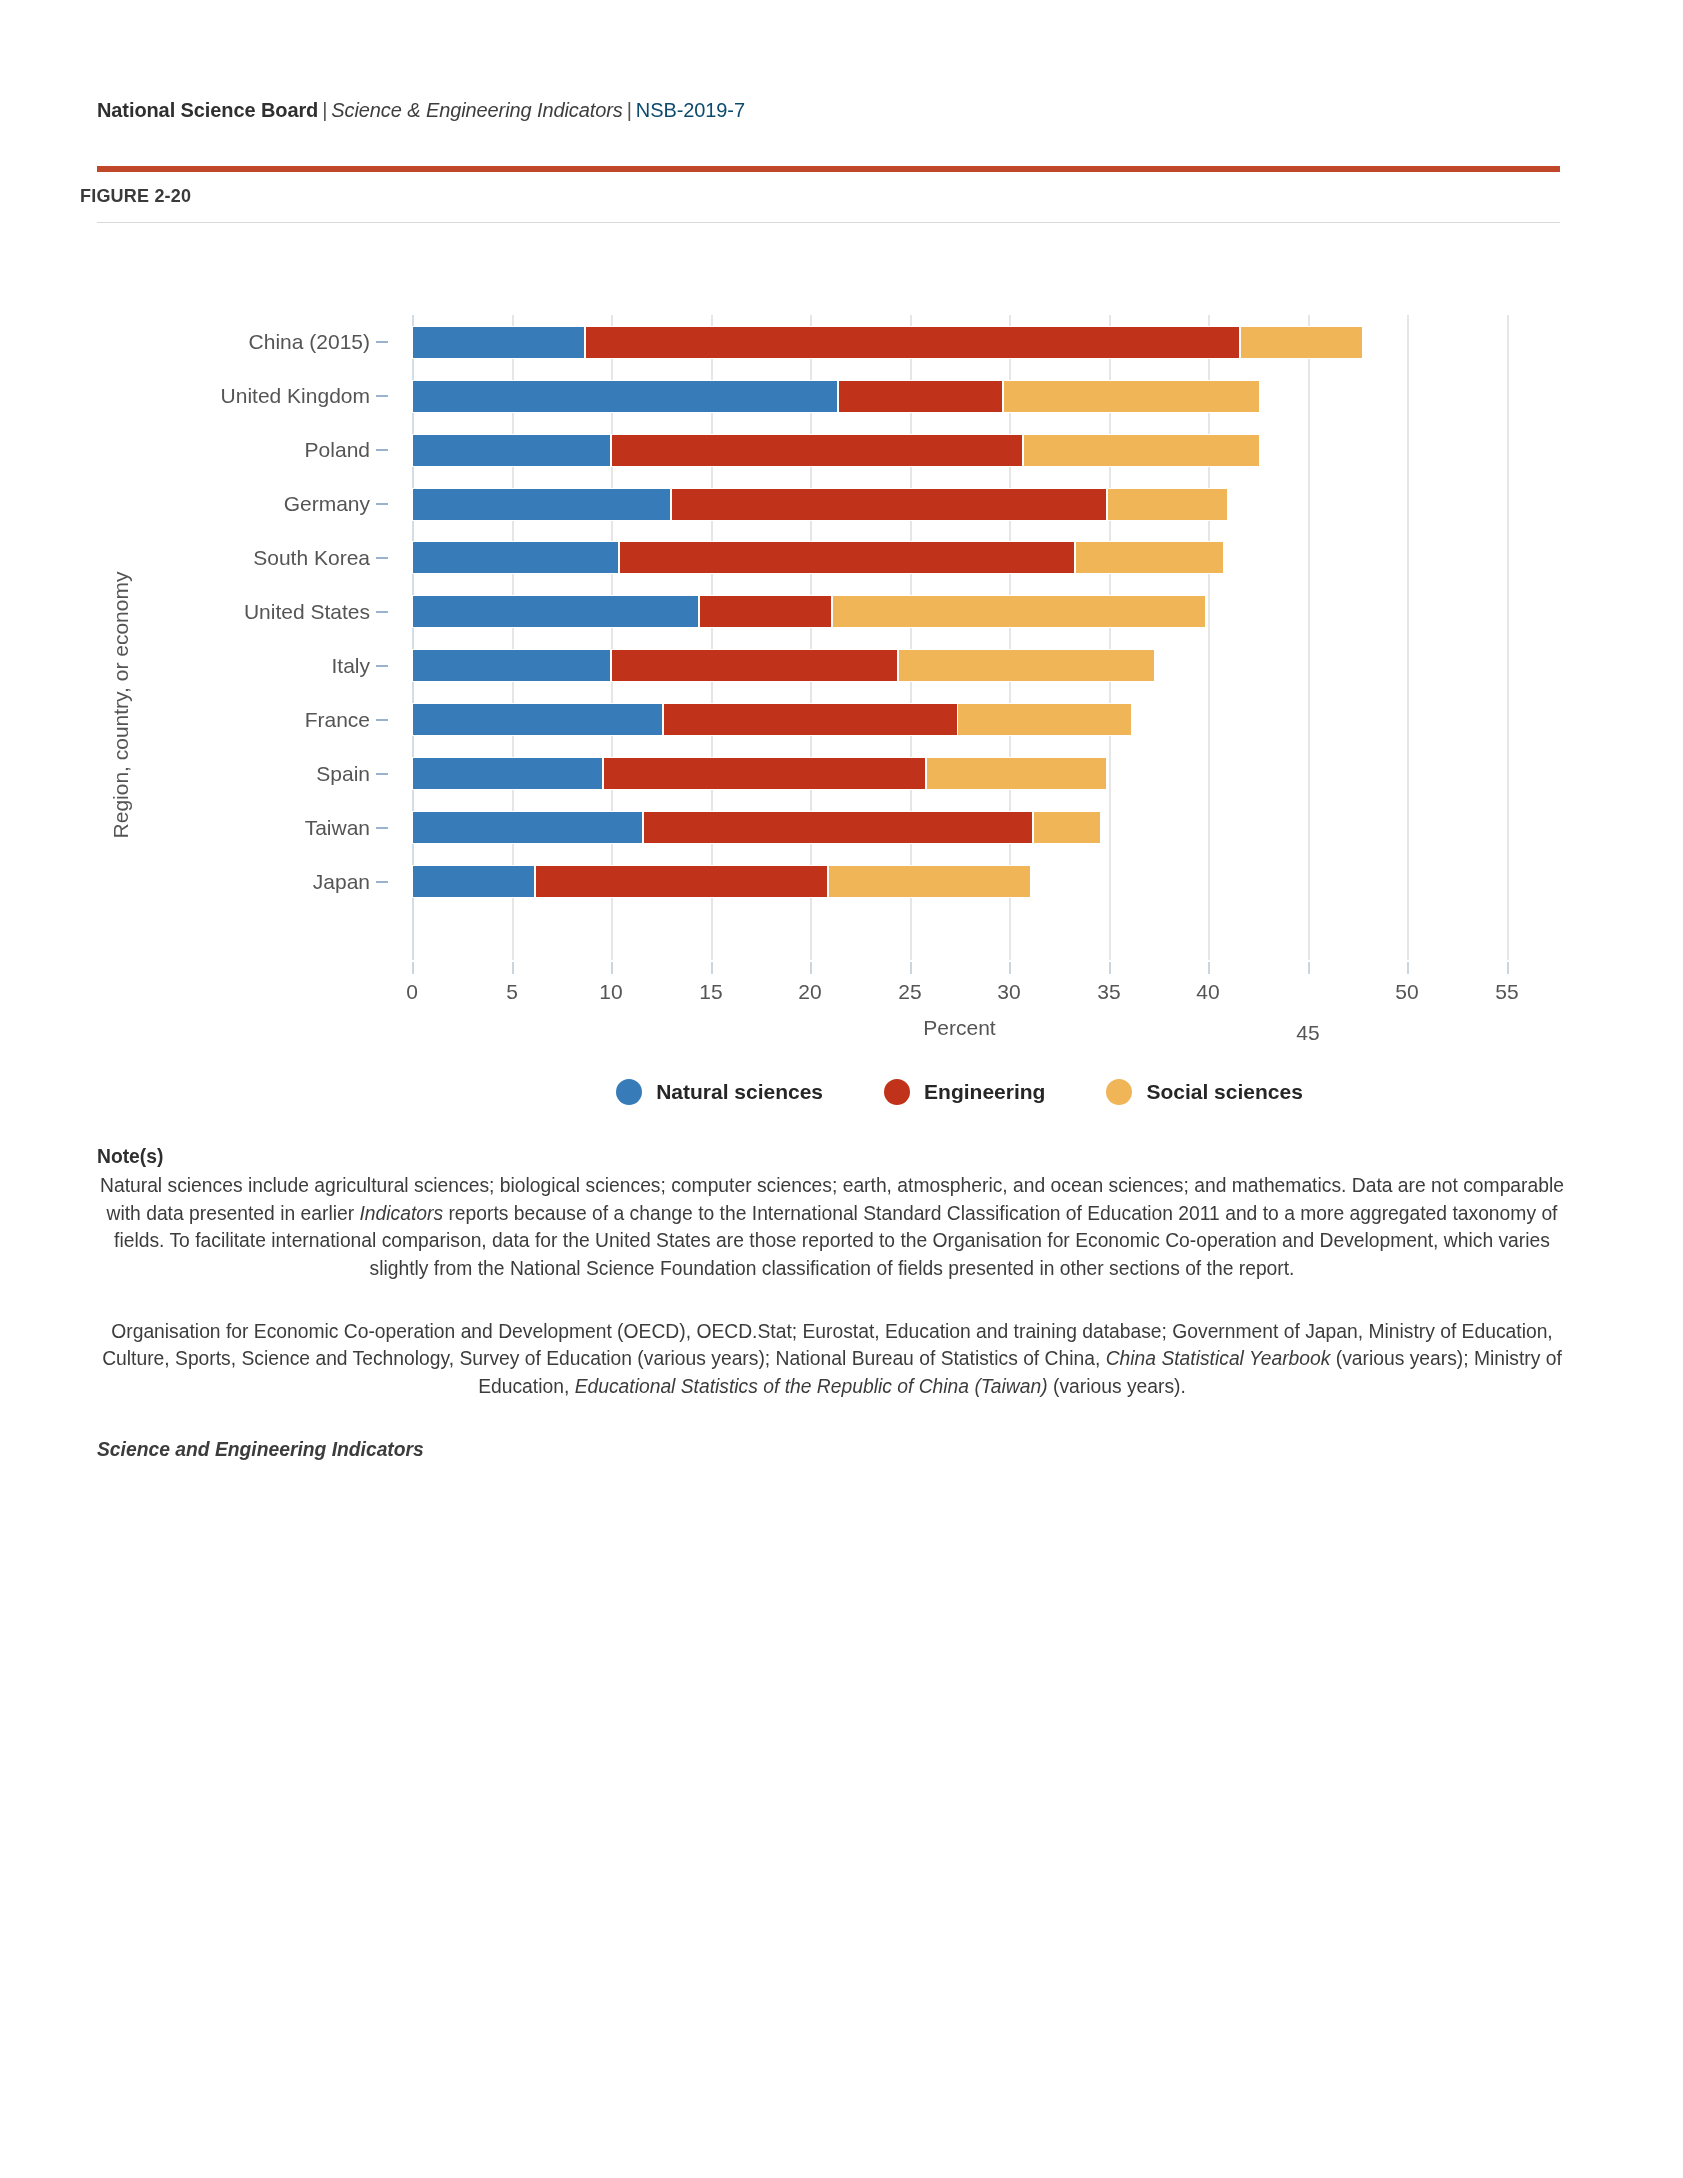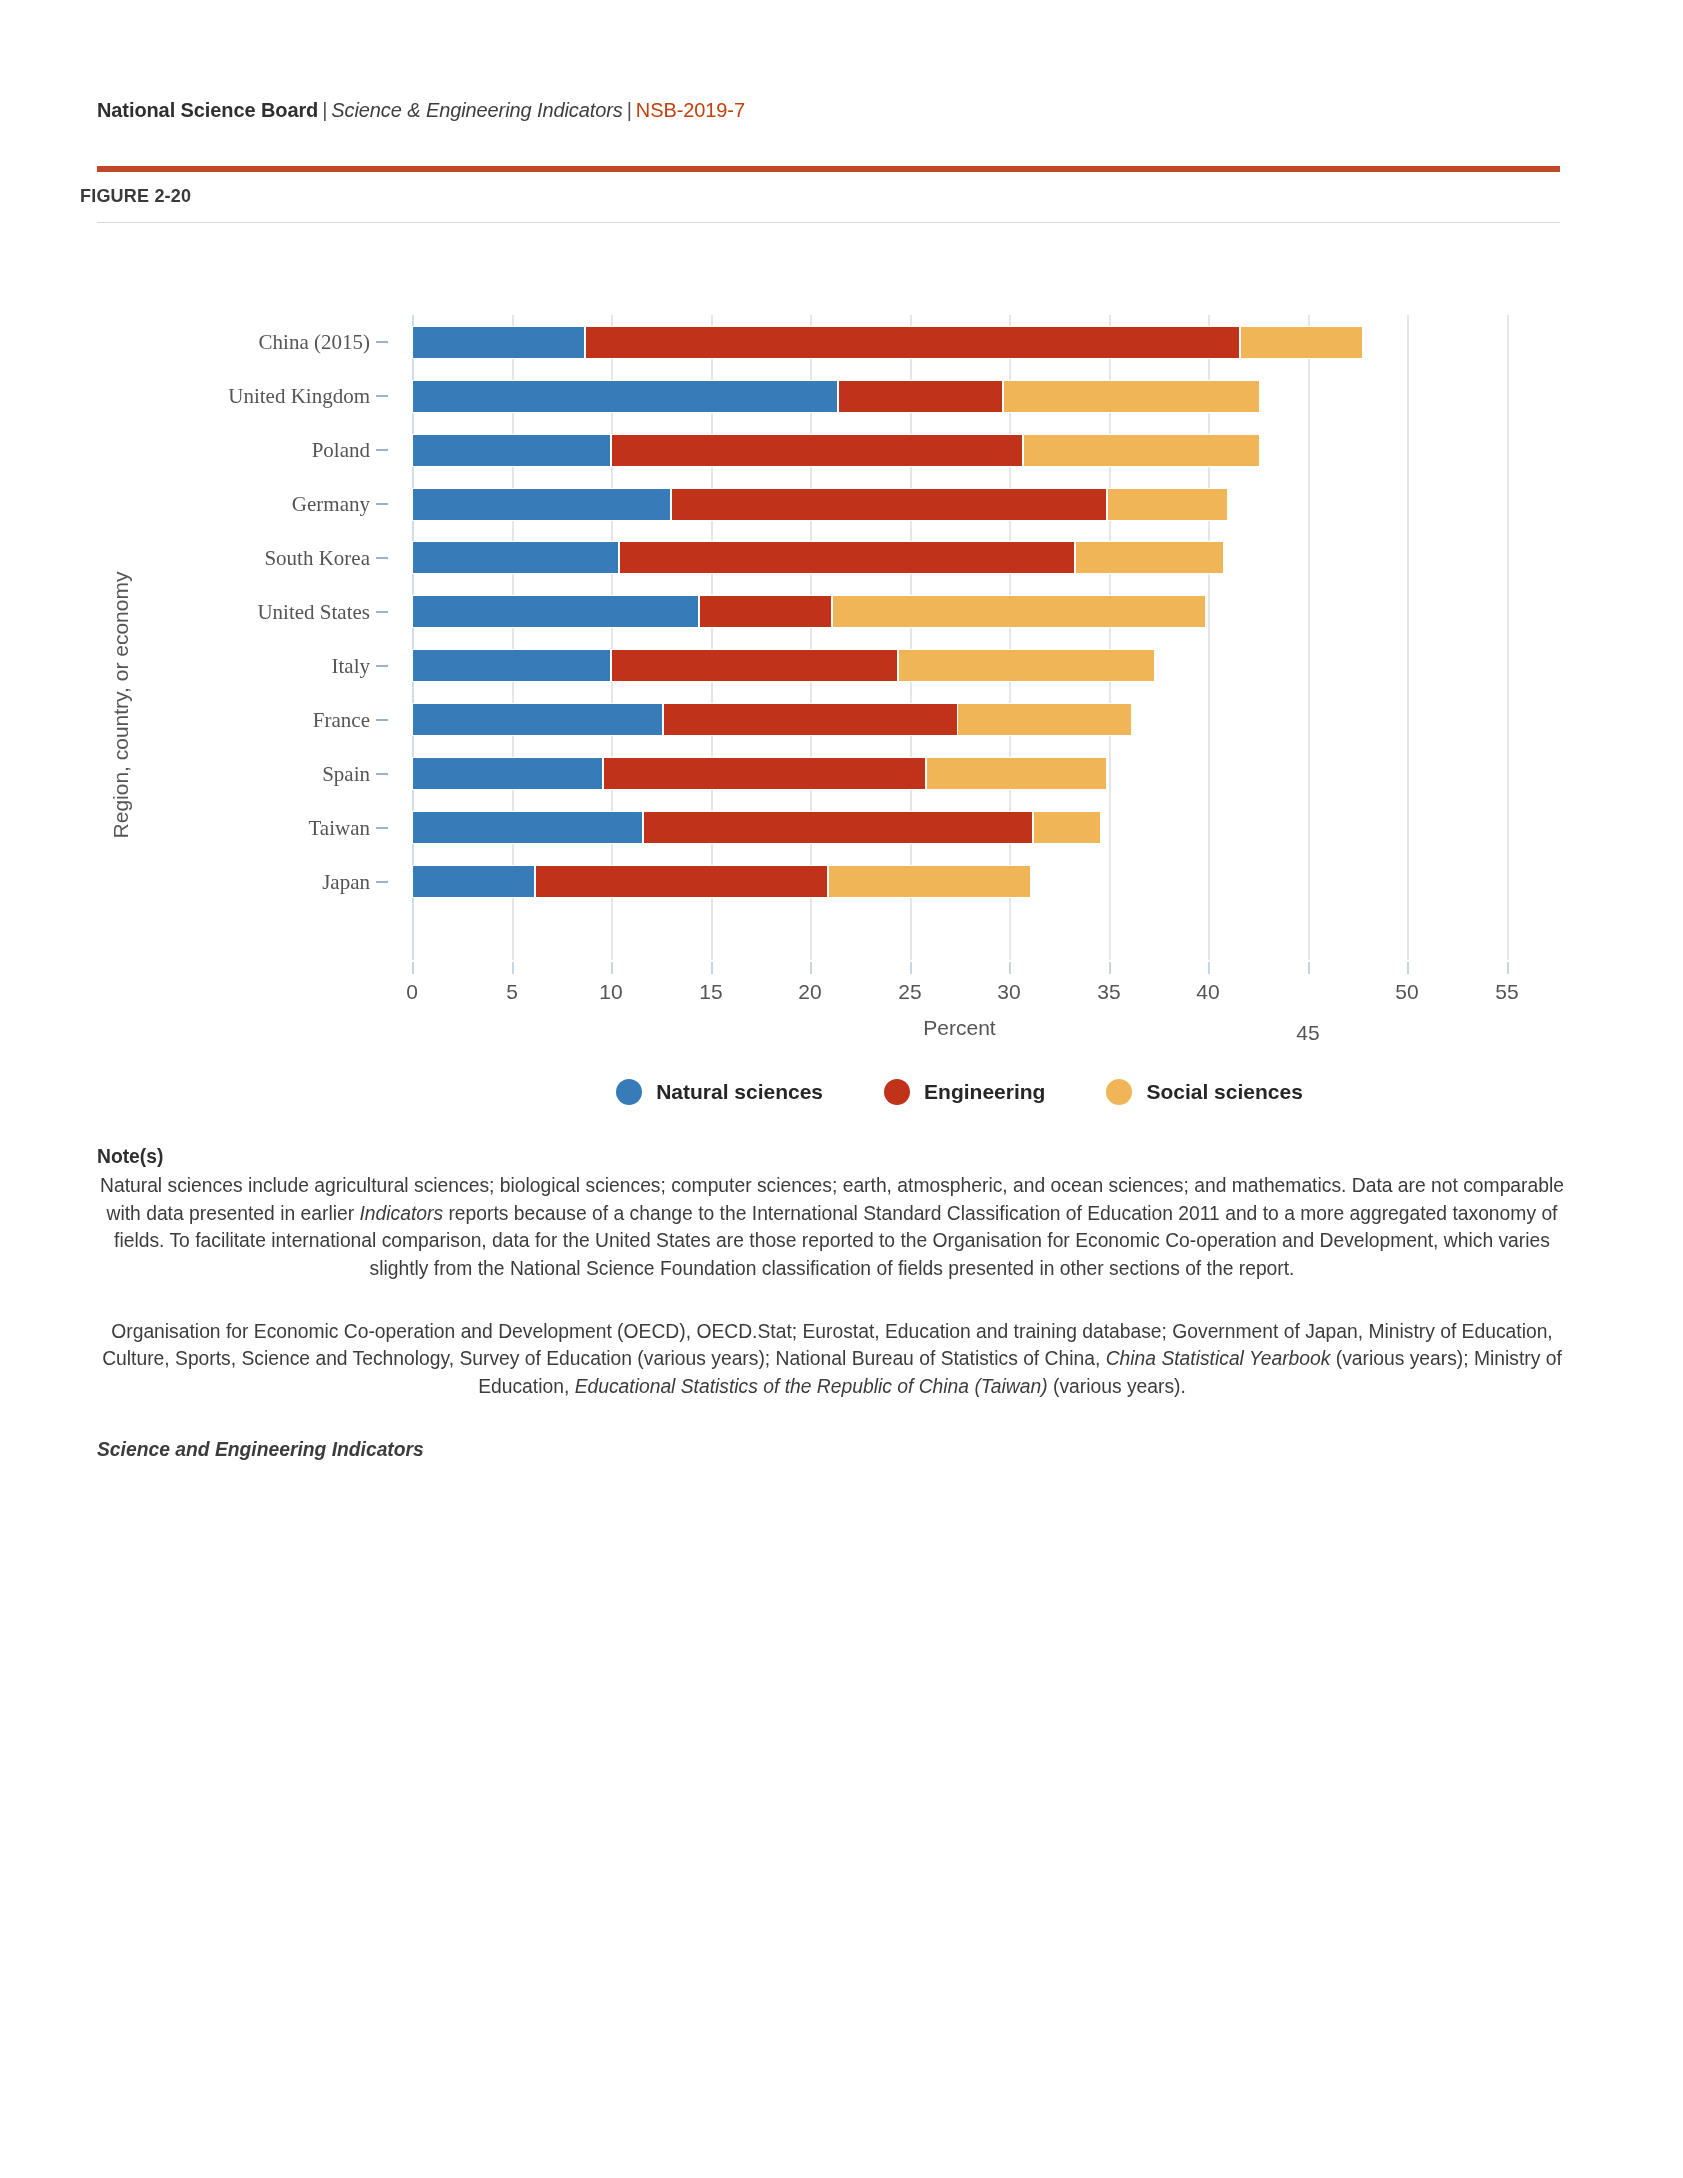--- a/index.html
+++ b/index.html
@@ -26,21 +26,21 @@
     position: absolute;
     left: 97px;
     top: 99px;
     font-size: 20px;
     white-space: nowrap;
     letter-spacing: -0.1px;
   }
   .doc-header .org { font-weight: bold; color: #2f2f2f; }
   .doc-header .sep { color: #555; padding: 0 4px; }
   .doc-header .pub { font-style: italic; color: #3d3d3d; margin-top: 24px; }
-  .doc-header .num { color: #c2410c; }
+  .doc-header .num { color: #0c4a6e; }
 
   .rule {
     position: absolute;
     left: 97px;
     top: 166px;
     width: 1463px;
     height: 6px;
     background: #c0472a;
   }
 
@@ -102,21 +102,20 @@
     width: 210px;
   }
   .cat-label {
     height: 54px;
     line-height: 54px;
     text-align: right;
     font-size: 21px;
     color: #555;
     padding-right: 18px;
     white-space: nowrap;
-    font-family: Liberation Serif, serif;
   }
   .cat-tick {
     position: absolute;
     right: 0;
     top: 26px;
     width: 12px;
     height: 1.5px;
     background: #9ab3cc;
   }
 

